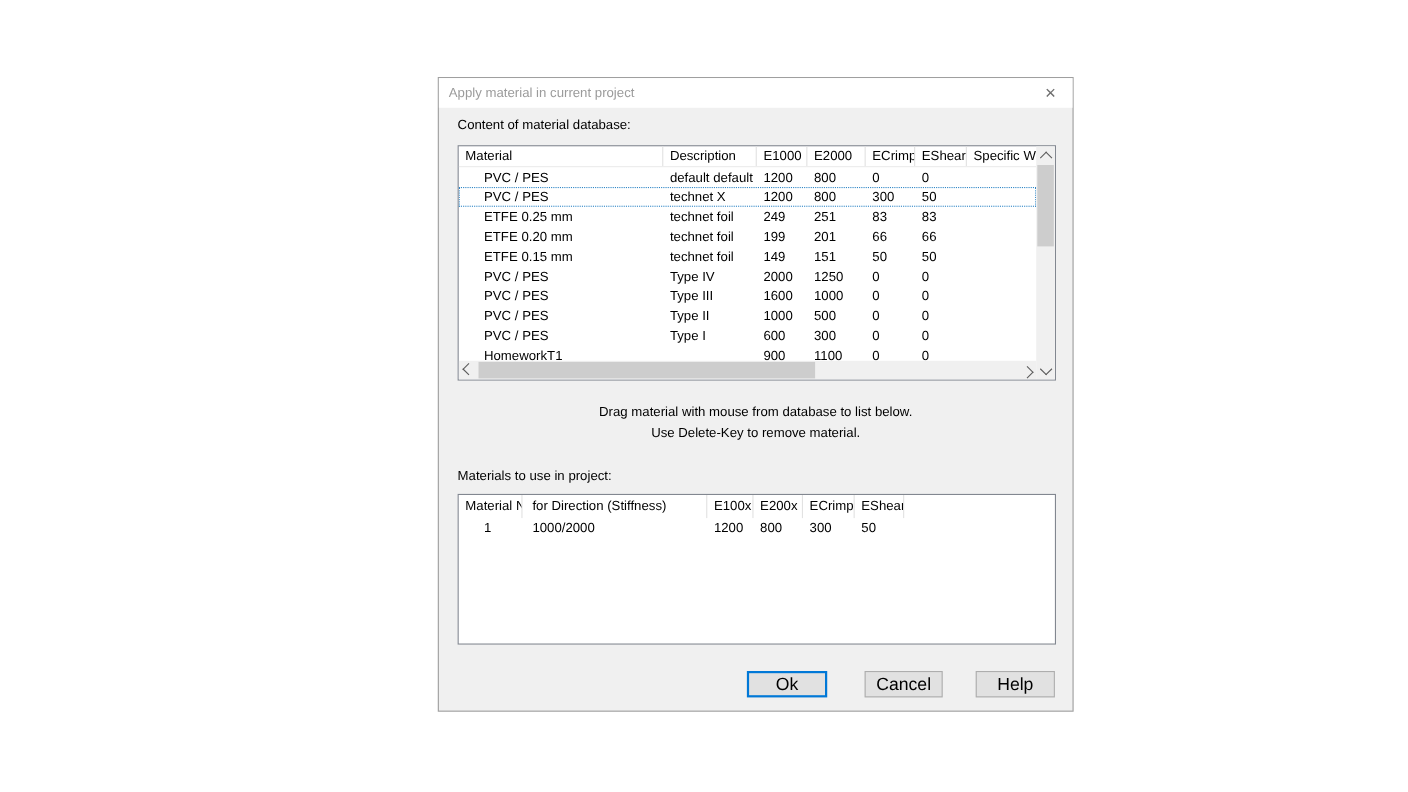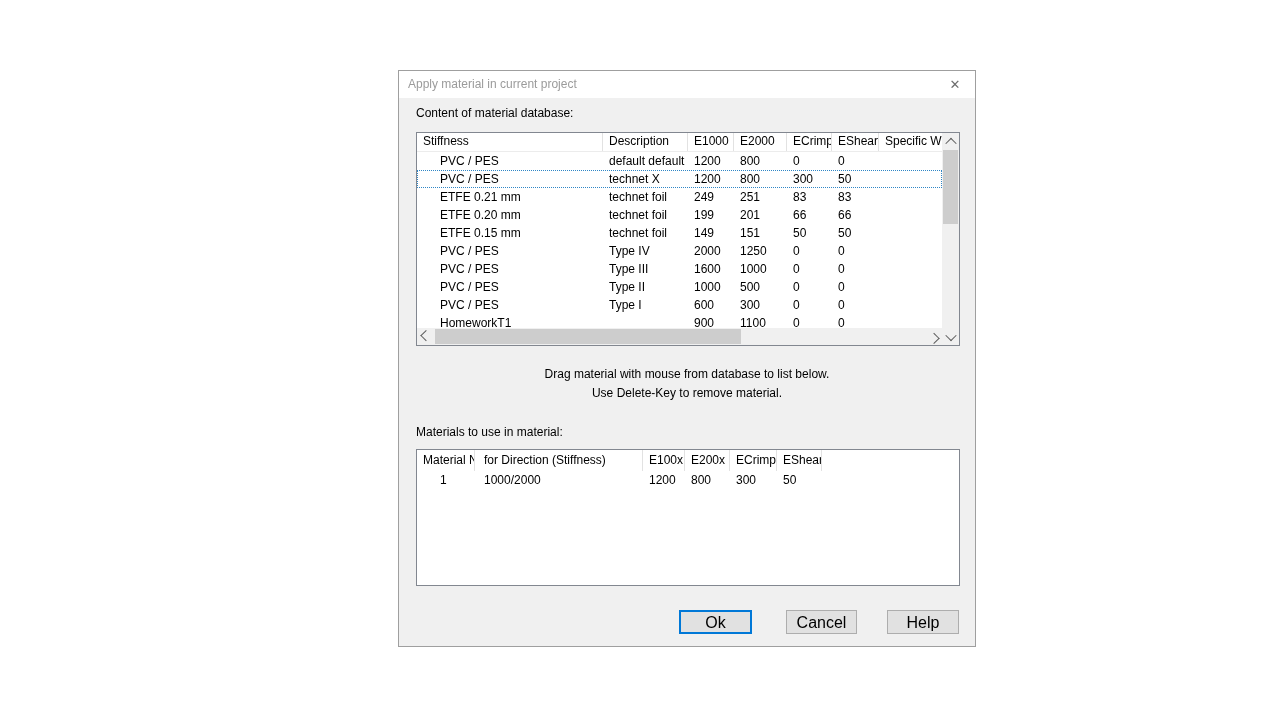--- a/index.html
+++ b/index.html
@@ -85,21 +85,21 @@
     <div class="titlebar">
       <span class="title">Apply material in current project</span>
       <span class="closebtn"><span>✕</span></span>
     </div>
 
     <div class="lbl-db">Content of material database:</div>
 
     <div class="listbox db">
       <div class="content">
         <div class="hdr">
-          <span class="dc0">Stiffness</span>
+          <span class="dc0">Material</span>
           <span class="dc1">Description</span>
           <span class="dc2">E1000</span>
           <span class="dc3">E2000</span>
           <span class="dc4">ECrimp</span>
           <span class="dc5">EShear</span>
           <span>Specific Weight</span>
         </div>
         <div class="trow">
           <span class="dc0">PVC / PES</span>
           <span class="dc1">default default</span>
@@ -112,21 +112,21 @@
         <div class="trow sel">
           <span class="dc0">PVC / PES</span>
           <span class="dc1">technet X</span>
           <span class="dc2">1200</span>
           <span class="dc3">800</span>
           <span class="dc4">300</span>
           <span class="dc5">50</span>
           <span></span>
         </div>
         <div class="trow">
-          <span class="dc0">ETFE 0.21 mm</span>
+          <span class="dc0">ETFE 0.25 mm</span>
           <span class="dc1">technet foil</span>
           <span class="dc2">249</span>
           <span class="dc3">251</span>
           <span class="dc4">83</span>
           <span class="dc5">83</span>
           <span></span>
         </div>
         <div class="trow">
           <span class="dc0">ETFE 0.20 mm</span>
           <span class="dc1">technet foil</span>
@@ -208,21 +208,21 @@
         <span class="hthumb"></span>
         <span class="sb-btn right">
             <i class="chev right"></i>
           </span>
       </div>
     </div>
 
     <div class="hint hint1">Drag material with mouse from database to list below.</div>
     <div class="hint hint2">Use Delete-Key to remove material.</div>
 
-    <div class="lbl-proj">Materials to use in material:</div>
+    <div class="lbl-proj">Materials to use in project:</div>
 
     <div class="listbox proj">
       <div class="content">
         <div class="hdr">
           <span class="pc0">Material No.</span>
           <span class="pc1">for Direction (Stiffness)</span>
           <span class="pc2">E100x</span>
           <span class="pc3">E200x</span>
           <span class="pc4">ECrimp</span>
           <span class="pc5">EShear</span>

